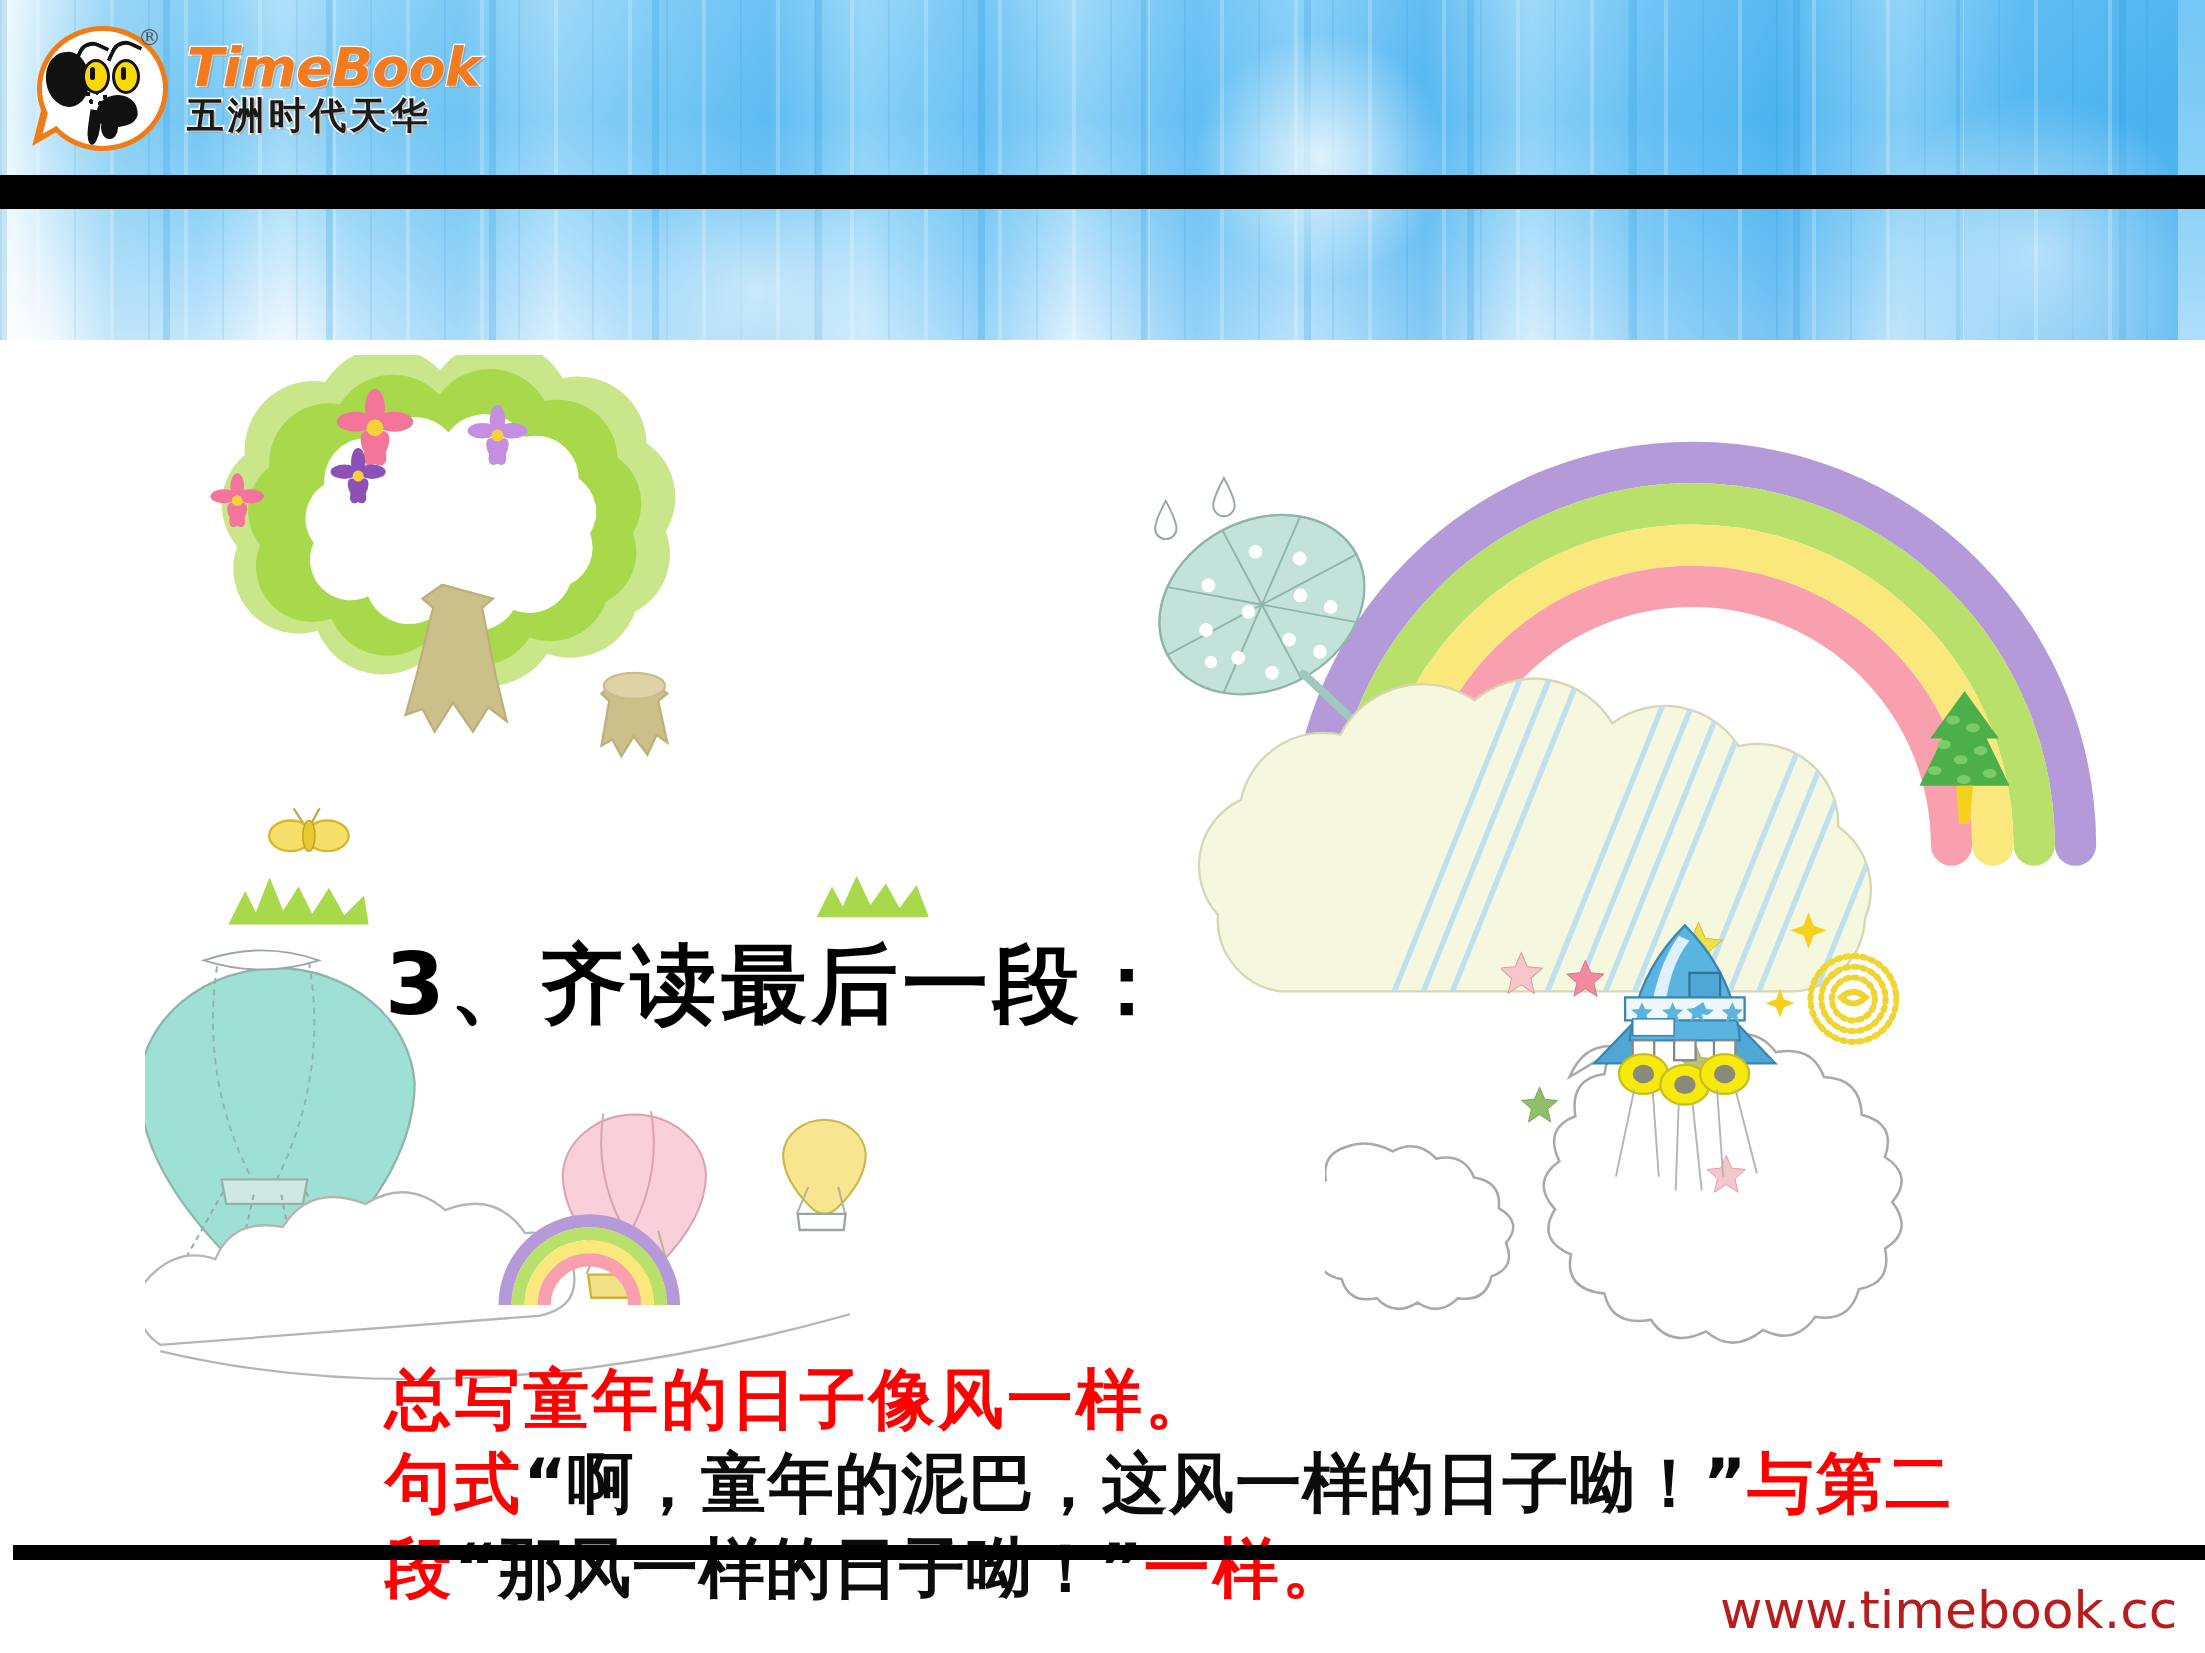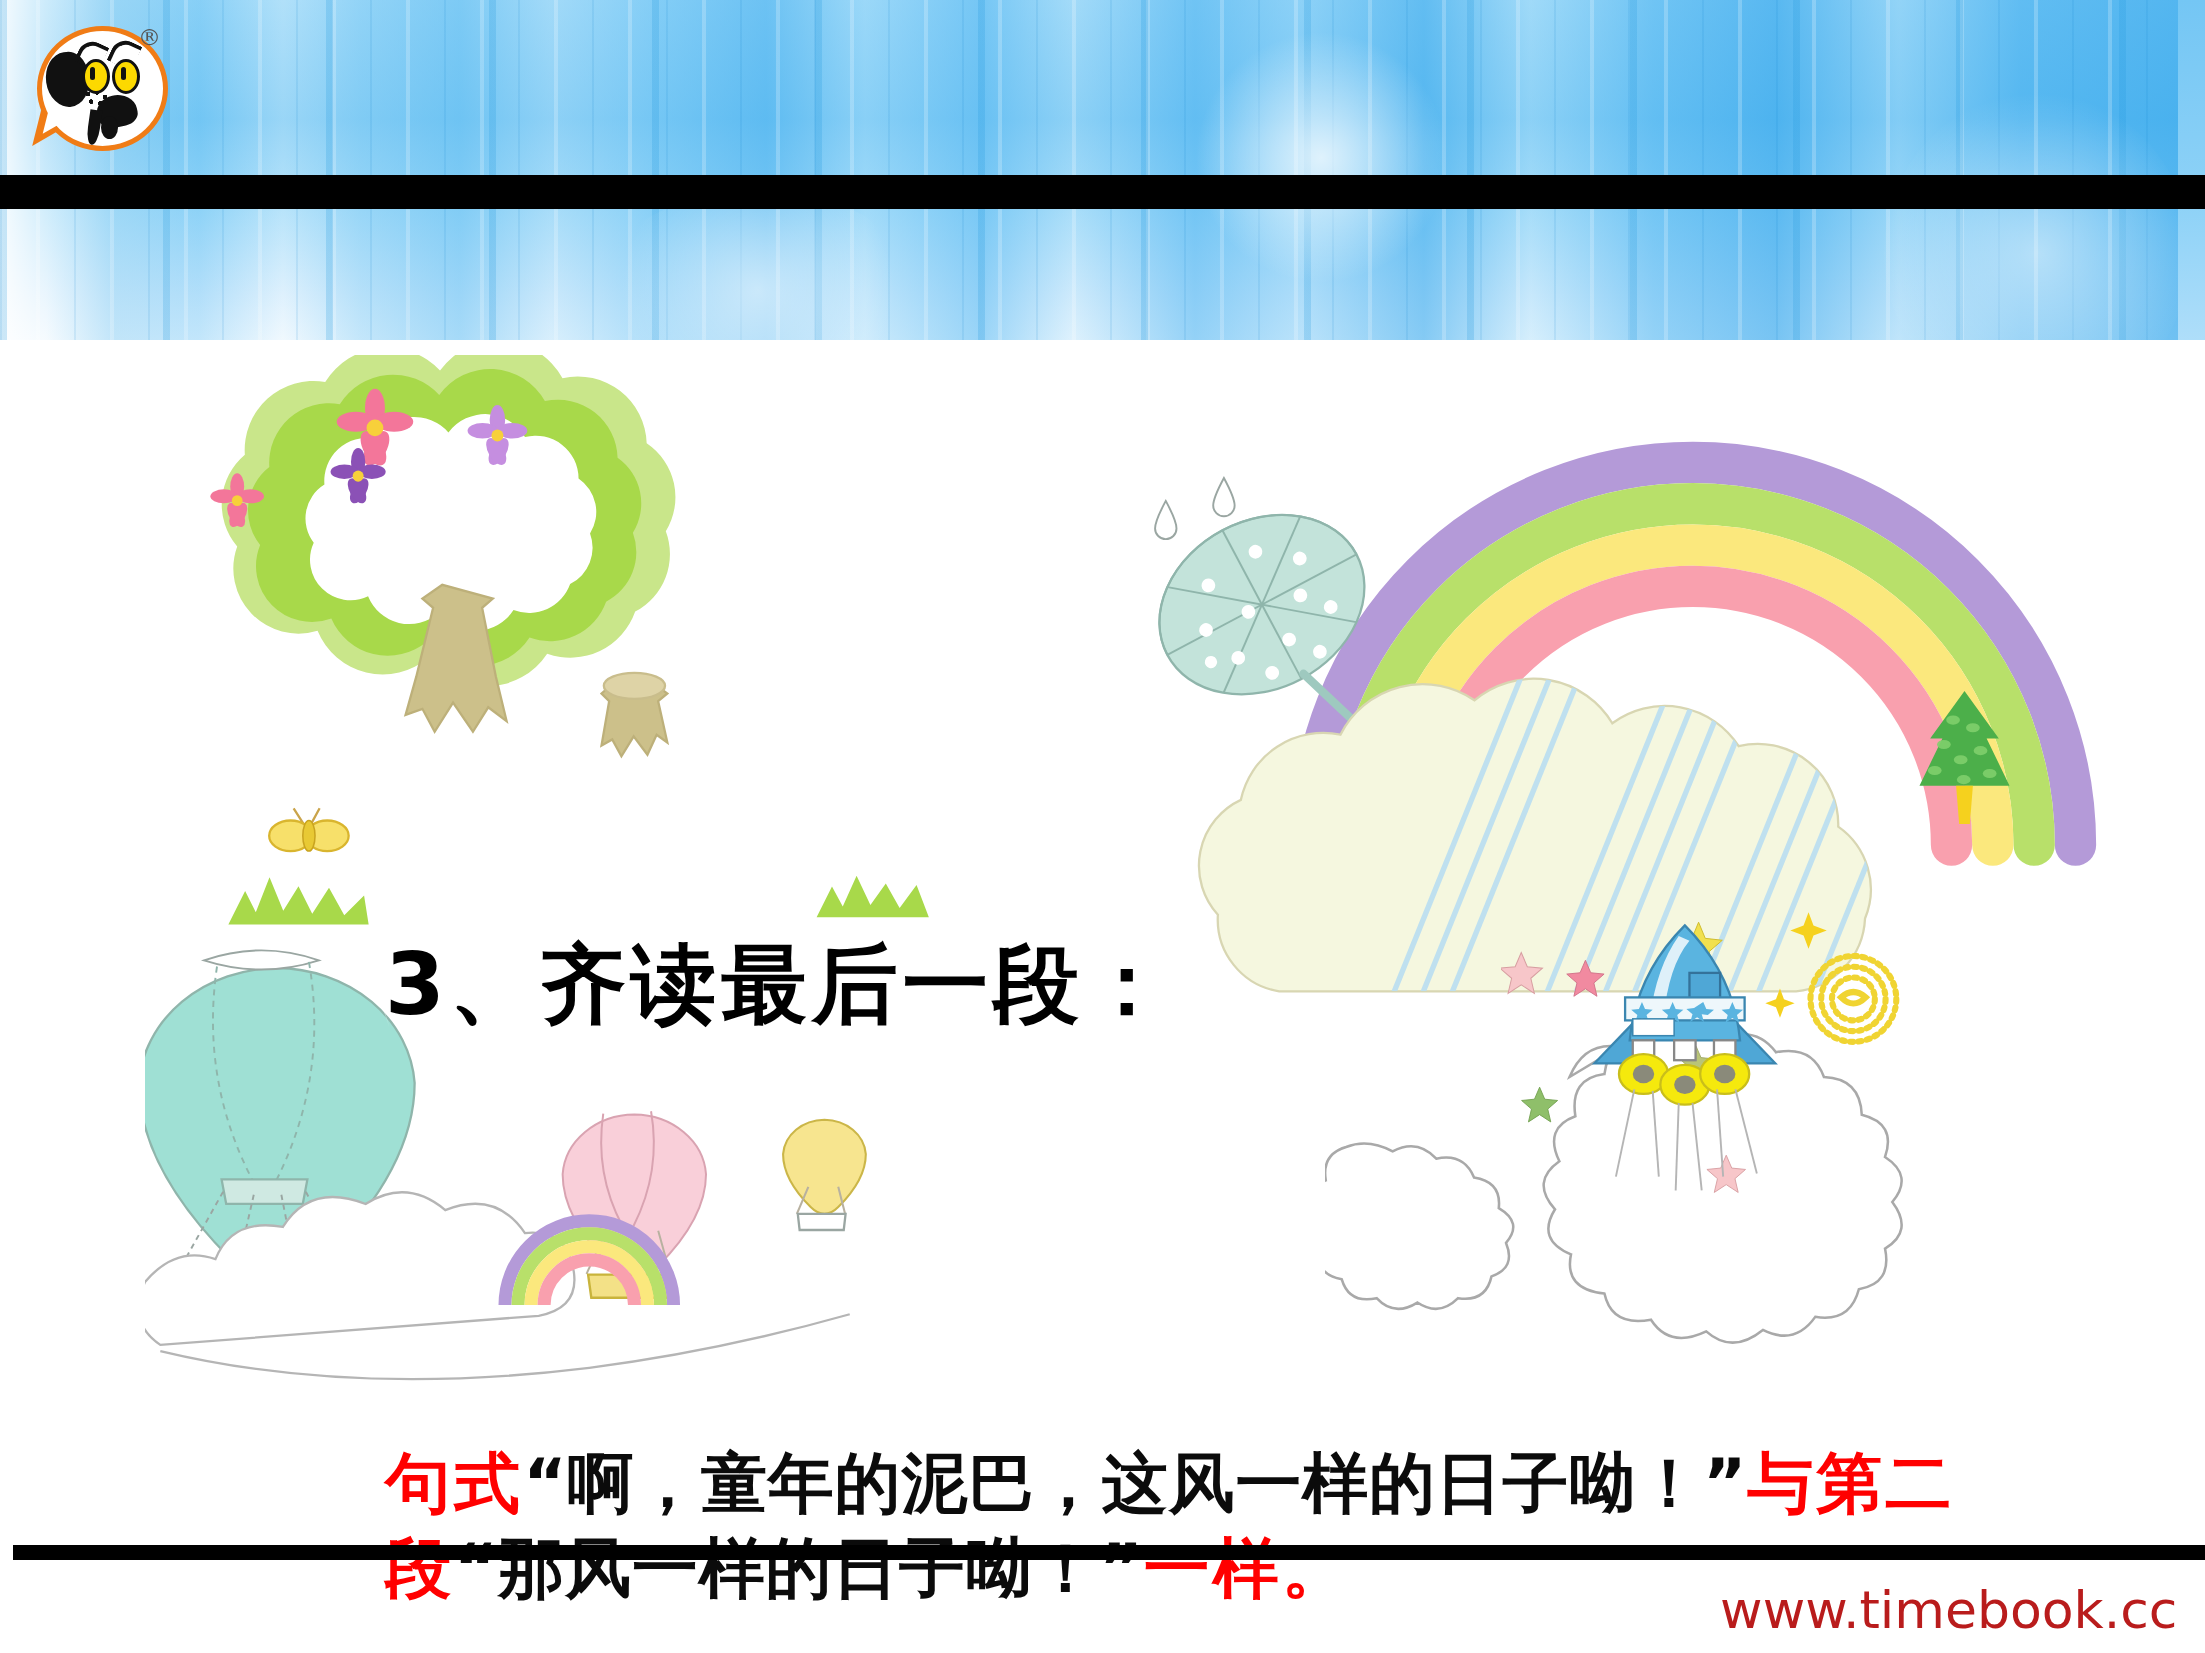--- a/index.html
+++ b/index.html
@@ -299,20 +299,24 @@
     <div class="brow r"></div>
     <div class="eye l"></div>
     <div class="eye r"></div>
     <div class="pupil l"></div>
     <div class="pupil r"></div>
     <div class="snoutdots"></div>
     <div class="muzzle"></div>
     <div class="leg"></div>
     <div class="leg2"></div>
     <div class="reg">®</div>
+  </div>
+  <div class="logo-text">
+    <div class="logo-en">TimeBook</div>
+    <div class="logo-cn">五洲时代天华</div>
   </div>
 </div>
 
 <div id="slide-body">
 
   <div class="deco" id="deco-tree">
     <svg width="597" height="429" viewBox="0 0 780 560">
       <g>
 
         <path d="M110 250 a85 85 0 0 1 10 -120 a90 90 0 0 1 105 -95 a95 95 0 0 1 150 -15
@@ -635,21 +639,21 @@
           <path d="M162 216 L170 330"></path>
             <path d="M186 216 L214 326"></path>
         </g>
       </g>
     </svg>
   </div>
 
   <div id="text-layer">
     <div class="cn" id="title-line">3、齐读最后一段：</div>
     <div class="cn" id="answer-block">
-      <br>
+      <span class="red">总写童年的日子像风一样。</span><br>
       <span class="red">句式</span><span>“啊，童年的泥巴，这风一样的日子呦！”</span><span class="red">与第二段</span><span>“那风一样的日子呦！”</span><span class="red">一样。</span>
     </div>
   </div>
 
 </div>
 
 <div id="footer-rule"></div>
 <div id="footer-url">www.timebook.cc</div>
 
 

